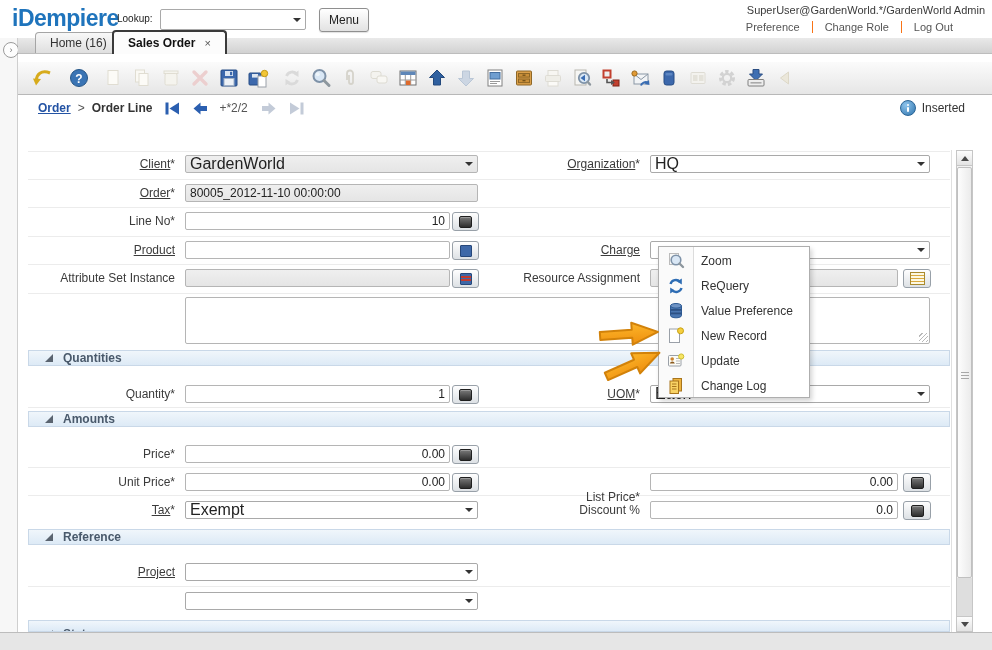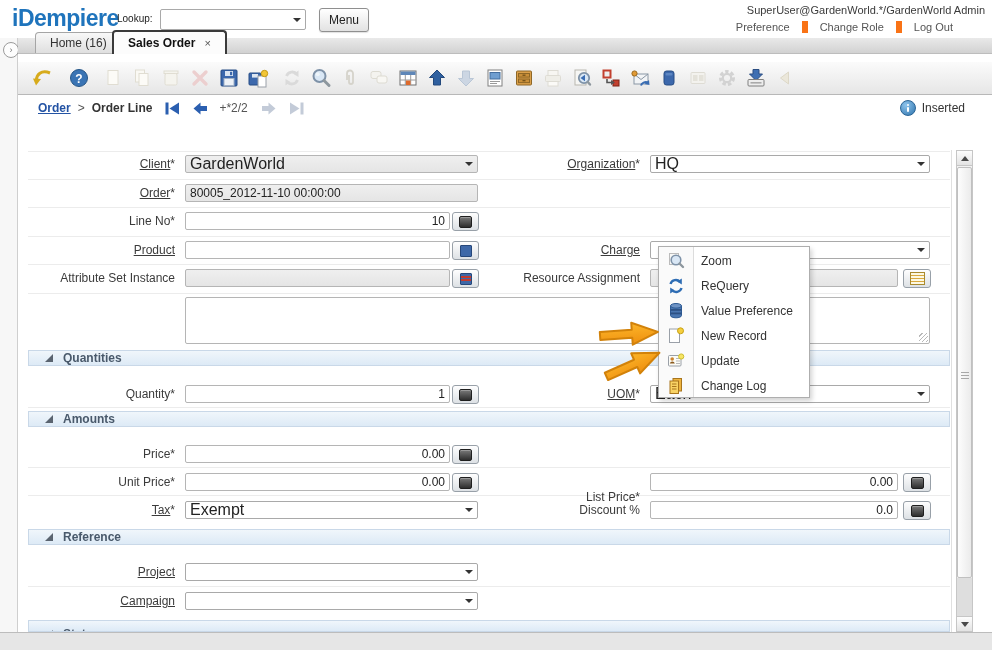--- a/index.html
+++ b/index.html
@@ -16,21 +16,21 @@
   .combo .ctext{flex:1;padding:0 4px;font-size:16px;color:#222;white-space:nowrap;overflow:hidden;}
   .combo .carrow{width:16px;display:flex;align-items:center;justify-content:center;}
   .tri-dn{width:0;height:0;border-left:4px solid transparent;border-right:4px solid transparent;border-top:4px solid #333;}
   .combo.ro{background:linear-gradient(#efefef,#e5e5e5);border-color:#b5b5b5;}
   #menu-btn{left:319px;top:8px;width:48px;height:22px;border:1px solid #8f8f8f;border-radius:3px;
             background:linear-gradient(#fff,#e2e2e2);font-size:12px;color:#222;display:flex;
             align-items:center;justify-content:center;box-shadow:0 1px 1px rgba(0,0,0,.12);}
   #user-info{right:7px;top:4px;font-size:11px;color:#3a3a3a;}
   #top-links{right:27px;top:21px;font-size:11px;color:#555;display:flex;align-items:center;}
   #top-links .tlink{padding:0 12px;cursor:pointer;}
-  #top-links .tlink + .tlink{border-left:6px solid #f97316;}
+  #top-links .tlink + .tlink{border-left:1px solid #f97316;}
 
   
   #west{left:0;top:38px;width:18px;height:594px;background:#f7f7f7;border-right:1px solid #cfcfcf;box-sizing:border-box;}
   #west-toggle{left:3px;top:42px;width:14px;height:14px;border:1px solid #9b9b9b;border-radius:50%;
                background:#fdfdfd;display:flex;align-items:center;justify-content:center;
                font-size:9px;color:#777;line-height:1;}
 
   
   #tabbar{left:18px;top:38px;width:974px;height:16px;background:linear-gradient(#e9e9e9,#d2d2d2);
           border-bottom:1px solid #bdbdbd;box-sizing:border-box;}
@@ -486,21 +486,20 @@
     <span class="sect-tri"></span>
     <span class="stitle">Reference</span>
   </div>
   <div class="lbl lblL u" style="top:563px;"><span class="name">Project</span><span></span></div>
   <div class="combo" style="left:185px;top:563px;width:293px;">
     <span class="ctext"></span>
     <span class="carrow">
         <span class="tri-dn"></span>
       </span>
   </div>
-  <div class="lbl lblL u" style="top:592px;"><span class="name">Campaign</span><span></span></div>
   <div class="combo" style="left:185px;top:592px;width:293px;">
     <span class="ctext"></span>
     <span class="carrow">
         <span class="tri-dn"></span>
       </span>
   </div>
 
   <div class="sect" id="sect-status">
     <span class="inner">
       <span class="sect-tri"></span>

